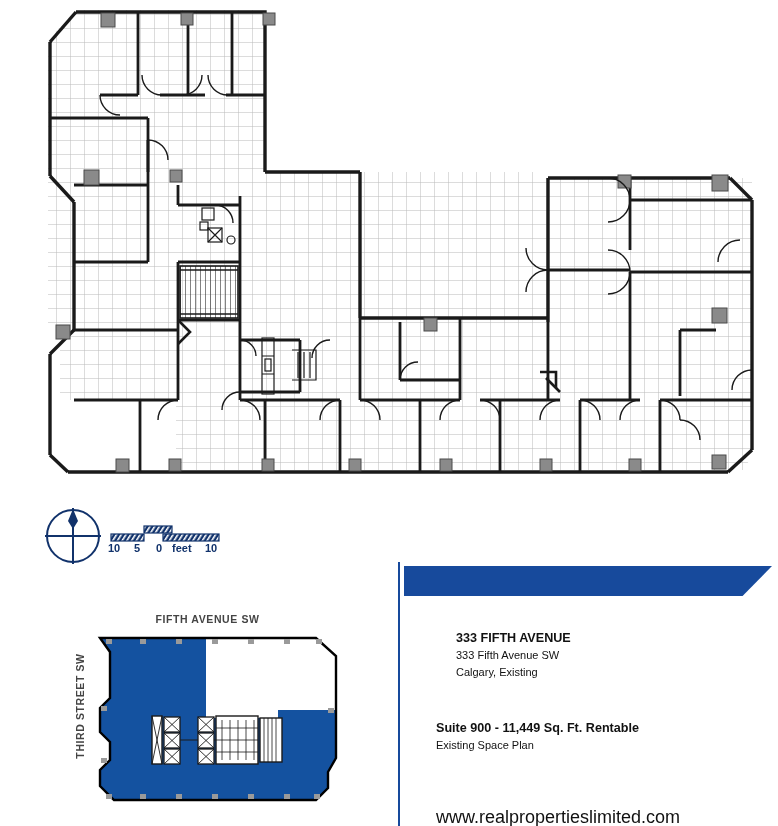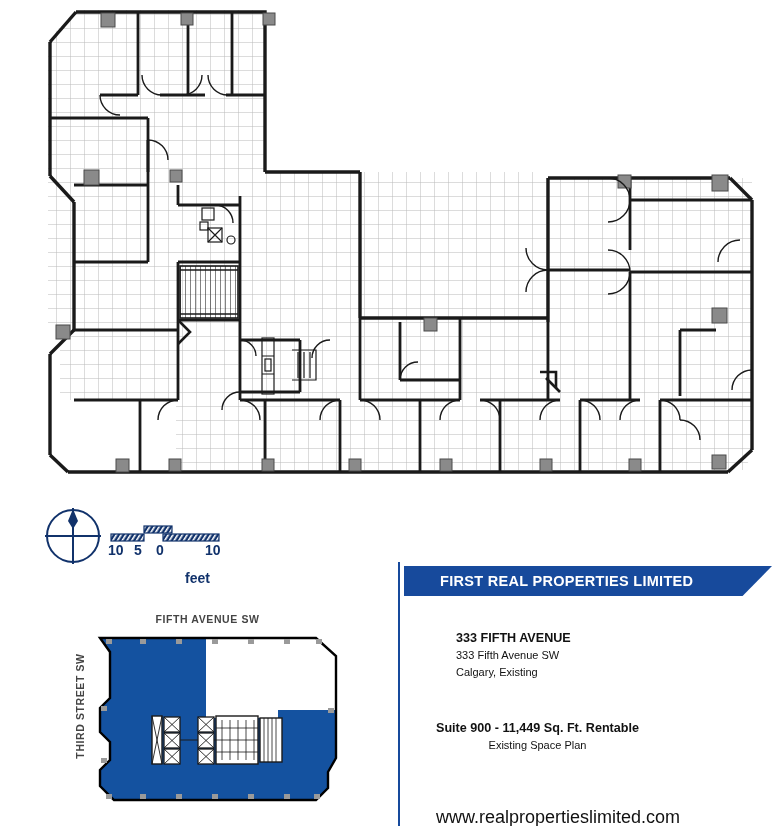--- a/index.html
+++ b/index.html
@@ -18,21 +18,21 @@
   .banner-shape{
     position:absolute;inset:0;background:#174a9c;
     clip-path:polygon(0 0,100% 0,92% 100%,0 100%);
   }
   .banner-text{
     position:absolute;left:36px;top:0;height:30px;line-height:30px;
     color:#ffffff;font-size:14.5px;font-weight:bold;letter-spacing:.3px;
     white-space:nowrap;
   }
   .addr-block{position:absolute;left:38px;top:68px;margin-left:20px;}
-  .suite-block{position:absolute;left:38px;top:158px;text-align:center;}
+  .suite-block{position:absolute;left:38px;top:158px;}
   .t-bold{font-size:12.6px;font-weight:bold;line-height:17px;white-space:nowrap;}
   .t-reg{font-size:11px;line-height:17px;white-space:nowrap;}
   .website{
     position:absolute;left:38px;top:245px;font-size:18px;
     color:#111;white-space:nowrap;
   }
 
   
   .keyplan-wrap{position:absolute;left:55px;top:605px;width:305px;height:215px;}
   .street-top{
@@ -42,21 +42,21 @@
   .street-left{
     position:absolute;left:-35px;top:95px;width:120px;text-align:center;
     font-size:10.5px;font-weight:bold;color:#444;letter-spacing:.6px;
     transform:rotate(-90deg);transform-origin:center center;
   }
 
   
   .scale-wrap{position:absolute;left:108px;top:524px;width:115px;height:36px;}
   .scale-nums{position:absolute;left:0;top:18px;width:115px;height:16px;}
   .scale-nums span{
-    position:absolute;font-size:14px;font-weight:bold;color:#11326b;
+    position:absolute;font-size:11px;font-weight:bold;color:#11326b;
   }
   .compass-wrap{position:absolute;left:42px;top:505px;}
 </style>
 </head>
 <body>
 
 <svg id="floorplan-svg" width="778" height="500" viewBox="0 0 778 500" style="position:absolute;left:0;top:0;">
   <defs>
     <clipPath id="suiteClip">
       <path d="M76,10 L265,10 L265,172 L545,172 L545,178 L752,178 L752,455
@@ -266,21 +266,21 @@
       </pattern>
     </defs>
     <rect x="3" y="10" width="33" height="7" fill="url(#sbHatch)" stroke="#11326b" stroke-width="1.2"></rect>
     <rect x="36" y="2" width="28" height="7" fill="url(#sbHatch)" stroke="#11326b" stroke-width="1.2"></rect>
     <rect x="55" y="10" width="56" height="7" fill="url(#sbHatch)" stroke="#11326b" stroke-width="1.2"></rect>
   </svg>
   <div class="scale-nums">
     <span style="left:0px;">10</span>
     <span style="left:26px;">5</span>
     <span style="left:48px;">0</span>
-    <span style="left:77px;margin-top:28px;">feet</span>
+    <span style="left:64px;">feet</span>
     <span style="left:97px;">10</span>
   </div>
 </div>
 
 <div class="keyplan-wrap">
   <div class="street-top">FIFTH AVENUE SW</div>
   <div class="street-left">THIRD STREET SW</div>
 
   <svg id="keyplan-svg" width="260" height="180" viewBox="0 0 260 180" style="position:absolute;left:33px;top:25px;">
 
@@ -352,21 +352,20 @@
       <path d="M126,110 L128,110" stroke="#1a1a1a" stroke-width="1" fill="none"></path>
     </g>
   </svg>
 </div>
 
 <div class="title-block">
   <div class="title-rule"></div>
 
   <div class="banner">
     <div class="banner-shape"></div>
-    <div class="banner-text">FIRST REAL PROPERTIES LIMITED</div>
   </div>
 
   <div class="addr-block">
     <div class="t-bold">333 FIFTH AVENUE</div>
     <div class="t-reg">333 Fifth Avenue SW</div>
     <div class="t-reg">Calgary, Existing</div>
   </div>
 
   <div class="suite-block">
     <div class="t-bold">Suite 900 - 11,449 Sq. Ft. Rentable</div>

